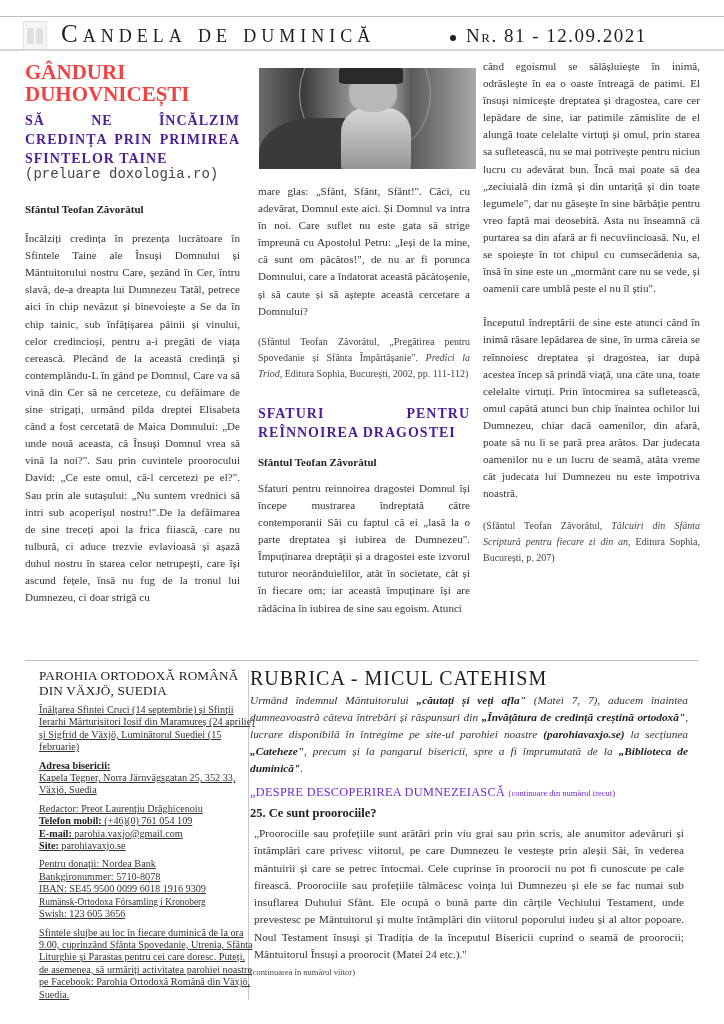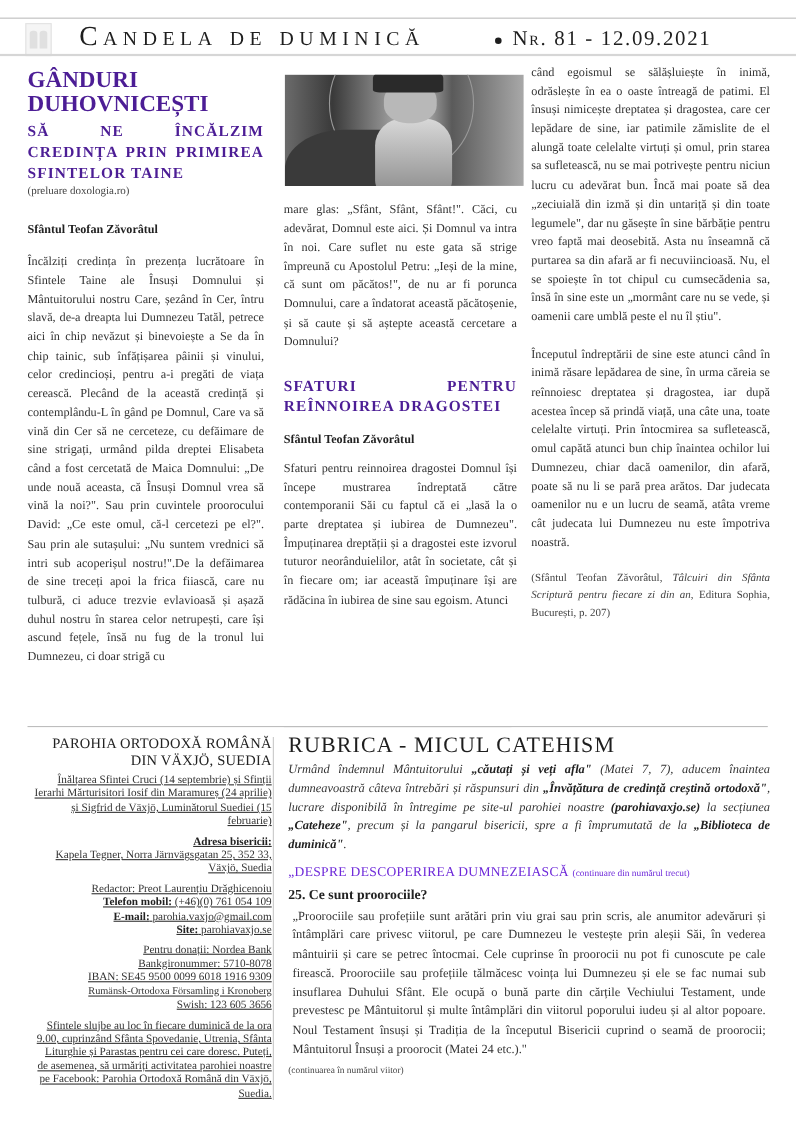--- a/index.html
+++ b/index.html
@@ -5,30 +5,30 @@
   html, body { margin: 0; padding: 0; background: #ffffff; }
   body { width: 724px; height: 1024px; position: relative; overflow: hidden;
          font-family: "Liberation Serif", "DejaVu Serif", serif; color: #2a2a2a; }
   .abs { position: absolute; }
 
   
   .hdr-line-top { left: 0; top: 16px; width: 724px; height: 1px; background: #bdbdbd; }
   .hdr-line-bot { left: 0; top: 49px; width: 724px; height: 2px; background: #d6d6d6; }
   .logo { left: 23px; top: 21px; width: 22px; height: 28px; border: 1px solid #e2e2e2; background: #f5f5f5; }
   .logo .fig { position: absolute; top: 6px; width: 7px; height: 16px; background: #e0e0e0; border-radius: 3px 3px 0 0; }
-  .hdr-title { left: 72px; top: 18px; font-size: 25px; letter-spacing: 5px; color: #1e1e1e; font-variant: small-caps; line-height: 32px; white-space: nowrap; }
+  .hdr-title { left: 61px; top: 18px; font-size: 25px; letter-spacing: 5px; color: #1e1e1e; font-variant: small-caps; line-height: 32px; white-space: nowrap; }
   .hdr-issue { left: 450px; top: 22px; font-size: 19px; letter-spacing: 1.5px; color: #1e1e1e; font-variant: small-caps; line-height: 28px; white-space: nowrap; }
   .hdr-bullet { display:inline-block; width: 6px; height: 6px; background:#1e1e1e; border-radius:50%; vertical-align: middle; margin-right: 10px; }
 
   
   .col { font-size: 11.1px; line-height: 17.1px; color: #333; text-align: justify; hyphens: auto; }
   .col p { margin: 0; }
-  .sec-title { font-family: "Liberation Serif", serif; font-weight: bold; font-size: 21px; line-height: 22px; color: #4c1d95; margin: 0; }
+  .sec-title { font-family: "Liberation Serif", serif; font-weight: bold; font-size: 21px; line-height: 22px; color: #ef4444; margin: 0; }
   .sub-title { font-size: 14px; line-height: 19px; color: #4c1d95; letter-spacing: 1px; margin: 0; }
-  .source { font-size: 10px; color: #444; line-height: 12px; }
+  .source { font-size: 14px; color: #444; line-height: 12px; font-family: Liberation Mono, monospace; }
   .author { font-weight: bold; font-size: 11px; color: #222; }
   .citation { font-size: 10px; line-height: 16px; color: #444; }
   .citation i { font-style: italic; }
 
   .col1 { left: 25px; top: 61px; width: 215px; }
   .col2 { left: 258px; top: 57px; width: 212px; }
   .col3 { left: 483px; top: 58px; width: 217px; }
 
   .portrait { left: 259px; top: 68px; width: 217px; height: 101px; overflow: hidden;
               background: linear-gradient(90deg, #6b6b6b 0%, #3a3a3a 20%, #888 40%, #c8c8c8 55%, #5a5a5a 70%, #a8a8a8 100%); }
@@ -36,28 +36,28 @@
   .portrait .hat { position:absolute; left: 80px; top: -6px; width: 64px; height: 22px; background:#2a2a2a; border-radius: 40% 40% 10% 10%; }
   .portrait .beard { position:absolute; left: 82px; top: 40px; width: 70px; height: 70px; background: linear-gradient(180deg,#d8d8d8,#8c8c8c); border-radius: 35% 35% 20% 20%; }
   .portrait .robe { position:absolute; left: 0; top: 50px; width: 90px; height: 60px; background:#3a3a3a; border-radius: 60% 0 0 0; }
   .portrait .halo { position:absolute; left: 40px; top: -40px; width: 130px; height: 130px; border: 1px solid #999; border-radius: 50%; }
 
   .div-mid { left: 25px; top: 660px; width: 440px; height: 1px; background: #bdbdbd; }
   .div-mid2 { left: 258px; top: 660px; width: 440px; height: 1px; background: #bdbdbd; }
   .vsep { left: 248px; top: 670px; width: 1px; height: 330px; background: #c8c8c8; }
 
   
-  .parish { left: 29px; top: 668px; width: 218px; font-size: 10.2px; line-height: 12.4px; color: #333; text-align: right; }
+  .parish { left: 39px; top: 668px; width: 218px; font-size: 10.2px; line-height: 12.4px; color: #333; }
   .parish .ptitle { font-size: 13.2px; line-height: 15px; color: #222; margin: 0 0 6px 0; letter-spacing: 0.2px; }
   .parish .blk { margin: 0 0 6px 0; text-decoration: underline; }
   .parish b { color: #222; }
   .parish .small { font-size: 9.4px; }
 
   
-  .cat { left: 262px; top: 667px; width: 438px; }
+  .cat { left: 250px; top: 667px; width: 438px; }
   .cat .ctitle { font-size: 20px; line-height: 22px; letter-spacing: 1px; color: #1e1e1e; margin: 0 0 3px 0; }
   .cat .intro { font-style: italic; font-size: 11.3px; line-height: 17px; color: #333; text-align: justify; margin: 0; }
   .cat .intro b { font-style: italic; font-weight: bold; color: #222; }
   .cat .subhead { font-size: 12.3px; line-height: 16px; color: #6d28d9; margin: 7px 0 4px 0; letter-spacing: 0.3px; }
   .cat .subhead small { font-size: 8.5px; letter-spacing: 0; }
   .cat .q { font-weight: bold; font-size: 12.5px; line-height: 16px; color: #222; margin: 0 0 1px 0; }
   .cat .ans { font-size: 11.3px; line-height: 17.3px; color: #333; text-align: justify; margin: 4px; }
   .cat .cont { font-size: 8.5px; line-height: 10px; color: #444; }
 </style>
 </head>
@@ -82,20 +82,21 @@
 
 <div class="abs portrait">
   <div class="halo"></div>
     <div class="robe"></div>
     <div class="beard"></div>
     <div class="face"></div>
     <div class="hat"></div>
 </div>
 <div class="abs col col2" style="top:183px">
   <p>mare glas: „Sfânt, Sfânt, Sfânt!". Căci, cu adevărat, Domnul este aici. Și Domnul va intra în noi. Care suflet nu este gata să strige împreună cu Apostolul Petru: „Ieși de la mine, că sunt om păcătos!", de nu ar fi porunca Domnului, care a îndatorat această păcătoșenie, și să caute și să aștepte această cercetare a Domnului?</p>
+  <p class="citation" style="margin-top:14px"><span>(Sfântul Teofan Zăvorâtul, „Pregătirea pentru Spovedanie și Sfânta Împărtășanie". </span><i>Predici la Triod</i><span>, Editura Sophia, București, 2002, pp. 111-112)</span></p>
   <h2 class="sub-title" style="margin-top:22px">SFATURI PENTRU REÎNNOIREA DRAGOSTEI</h2>
   <div class="author" style="margin-top:12px">Sfântul Teofan Zăvorâtul</div>
   <p style="margin-top:9px">Sfaturi pentru reinnoirea dragostei Domnul își începe mustrarea îndreptată către contemporanii Săi cu faptul că ei „lasă la o parte dreptatea și iubirea de Dumnezeu". Împuținarea dreptății și a dragostei este izvorul tuturor neorânduielilor, atât în societate, cât și în fiecare om; iar această împuținare își are rădăcina în iubirea de sine sau egoism. Atunci</p>
 </div>
 
 <div class="abs col col3">
   <p>când egoismul se sălășluiește în inimă, odrăslește în ea o oaste întreagă de patimi. El însuși nimicește dreptatea și dragostea, care cer lepădare de sine, iar patimile zămislite de el alungă toate celelalte virtuți și omul, prin starea sa sufletească, nu se mai potrivește pentru niciun lucru cu adevărat bun. Încă mai poate să dea „zeciuială din izmă și din untariță și din toate legumele", dar nu găsește în sine bărbăție pentru vreo faptă mai deosebită. Asta nu înseamnă că purtarea sa din afară ar fi necuviincioasă. Nu, el se spoiește în tot chipul cu cumsecădenia sa, însă în sine este un „mormânt care nu se vede, și oamenii care umblă peste el nu îl știu".</p>
   <p style="margin-top:17px">Începutul îndreptării de sine este atunci când în inimă răsare lepădarea de sine, în urma căreia se reînnoiesc dreptatea și dragostea, iar după acestea încep să prindă viață, una câte una, toate celelalte virtuți. Prin întocmirea sa sufletească, omul capătă atunci bun chip înaintea ochilor lui Dumnezeu, chiar dacă oamenilor, din afară, poate să nu li se pară prea arătos. Dar judecata oamenilor nu e un lucru de seamă, atâta vreme cât judecata lui Dumnezeu nu este împotriva noastră.</p>
   <p class="citation" style="margin-top:16px"><span>(Sfântul Teofan Zăvorâtul, </span><i>Tâlcuiri din Sfânta Scriptură pentru fiecare zi din an</i><span>, Editura Sophia, București, p. 207)</span></p>
 </div>

